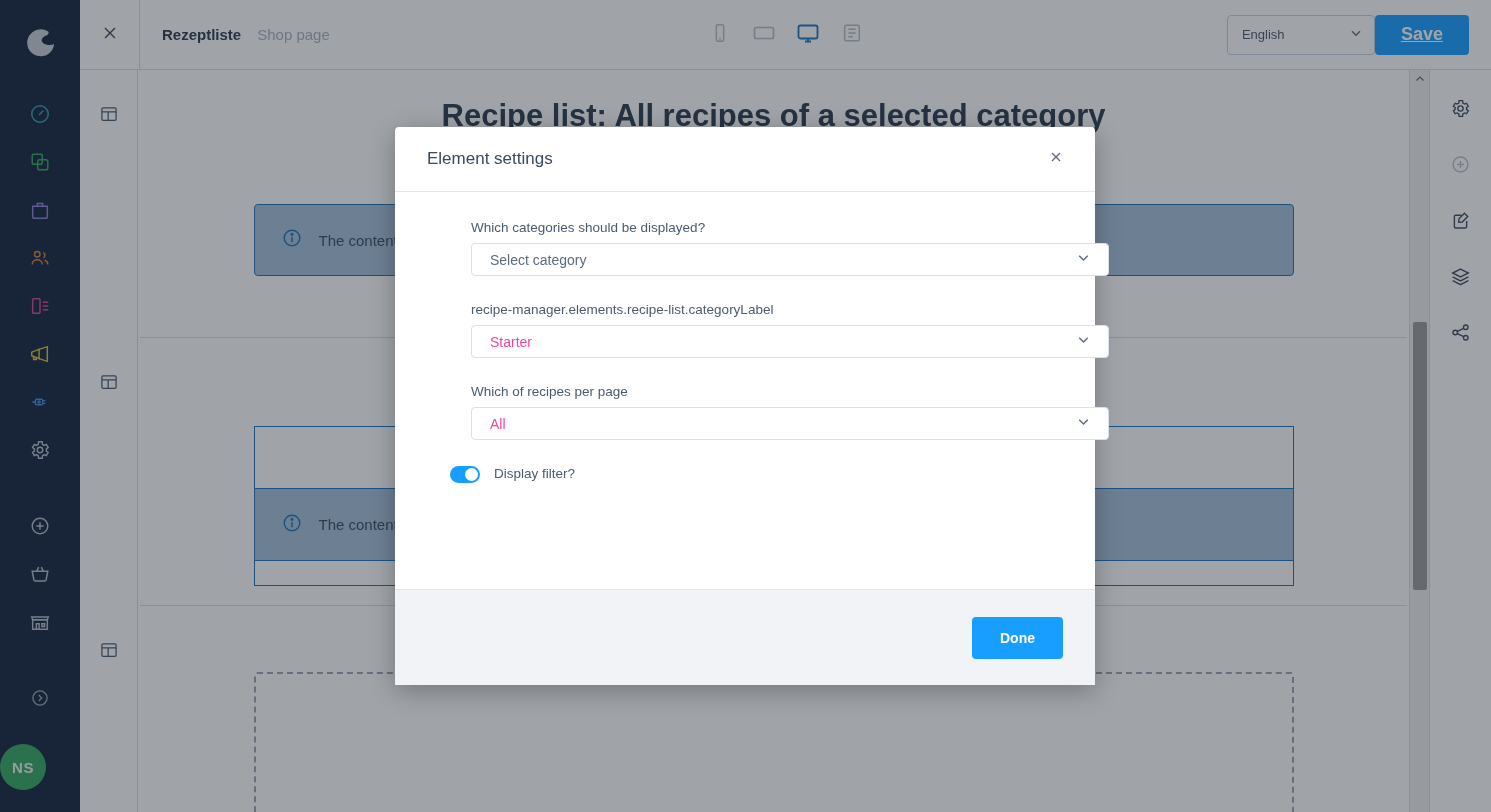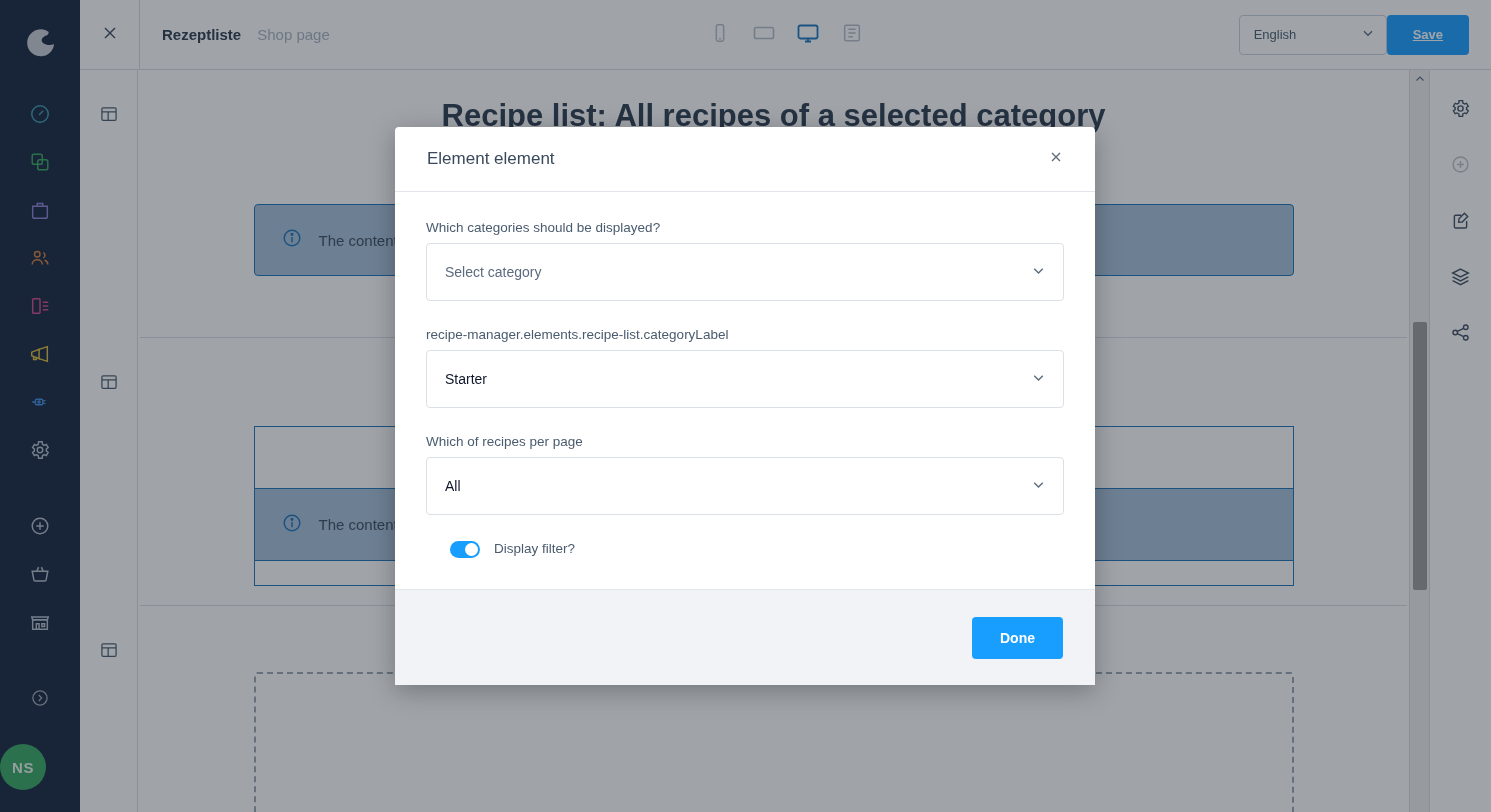--- a/index.html
+++ b/index.html
@@ -78,21 +78,21 @@
     width: 148px; height: 40px;
     border: 1px solid #c7d1dd; border-radius: 4px;
     background: #fff; display: flex; align-items: center;
     padding: 0 10px 0 14px; cursor: pointer;
     font-size: 13px; color: #4a5b6e;
   }
   .lang-select .chev { margin-left: auto; }
   .save-btn {
     height: 40px; padding: 0 26px;
     background: #189eff; color: #fff; border: none; border-radius: 4px;
-    font-size: 13px; font-weight: 700; cursor: pointer;
+    font-size: 18px; font-weight: 700; cursor: pointer;
     font-family: "Liberation Sans", sans-serif;
     text-decoration: underline;
   }
 
   
   .right-rail {
     position: absolute; right: 0; top: 70px;
     width: 62px; height: 742px;
     background: #ffffff; border-left: 1px solid #d8dde6;
     display: flex; flex-direction: column; align-items: center;
@@ -191,31 +191,31 @@
     height: 65px; display: flex; align-items: center;
     padding: 0 24px 0 32px; border-bottom: 1px solid #e3e7ed;
   }
   .modal-title { font-size: 17px; color: #3a4a5c; }
   .modal-close {
     margin-left: auto; width: 30px; height: 30px;
     display: flex; align-items: center; justify-content: center;
     cursor: pointer;
   }
   .modal-body { flex: 1; padding: 28px 31px 0 31px; }
-  .field { margin-bottom: 26px; }
+  .field { margin-bottom: 26px; margin-left: 45px; }
   .field-label {
     font-size: 13.5px; color: #4a5b6e; margin-bottom: 8px; display: block;
   }
   .select-box {
-    width: 638px; height: 58px;
+    width: 638px; height: 33px;
     border: 1px solid #dbe0e7; border-radius: 4px; background: #fff;
     display: flex; align-items: center; padding: 0 16px 0 18px;
     cursor: pointer;
   }
-  .select-value { font-size: 14px; color: #0f172a; }
+  .select-value { font-size: 14px; color: #ec4899; }
   .select-value.placeholder { color: #5c6b7d; }
   .select-box .chev { margin-left: auto; }
   .toggle-row { display: flex; align-items: flex-start; gap: 14px; margin-top: 4px; margin-left: 24px; }
   .toggle {
     width: 30px; height: 17px; border-radius: 9px;
     background: #189eff; position: relative; cursor: pointer; flex: none;
   }
   .toggle .knob {
     position: absolute; right: 2px; top: 2px;
     width: 13px; height: 13px; border-radius: 50%; background: #fff;
@@ -535,21 +535,21 @@
         </svg>
       </div>
       <div class="scroll-thumb"></div>
     </div>
   </div>
 
   <div class="overlay"></div>
 
   <div class="modal">
     <div class="modal-head">
-      <span class="modal-title">Element element</span>
+      <span class="modal-title">Element settings</span>
       <span class="modal-close">
         <span>
           <svg width="16" height="16" viewBox="0 0 24 24" fill="none" stroke="#5d6b7c" stroke-width="2">
             <path d="M6 6l12 12M18 6L6 18"></path>
           </svg>
         </span>
       </span>
     </div>
 
     <div class="modal-body">

